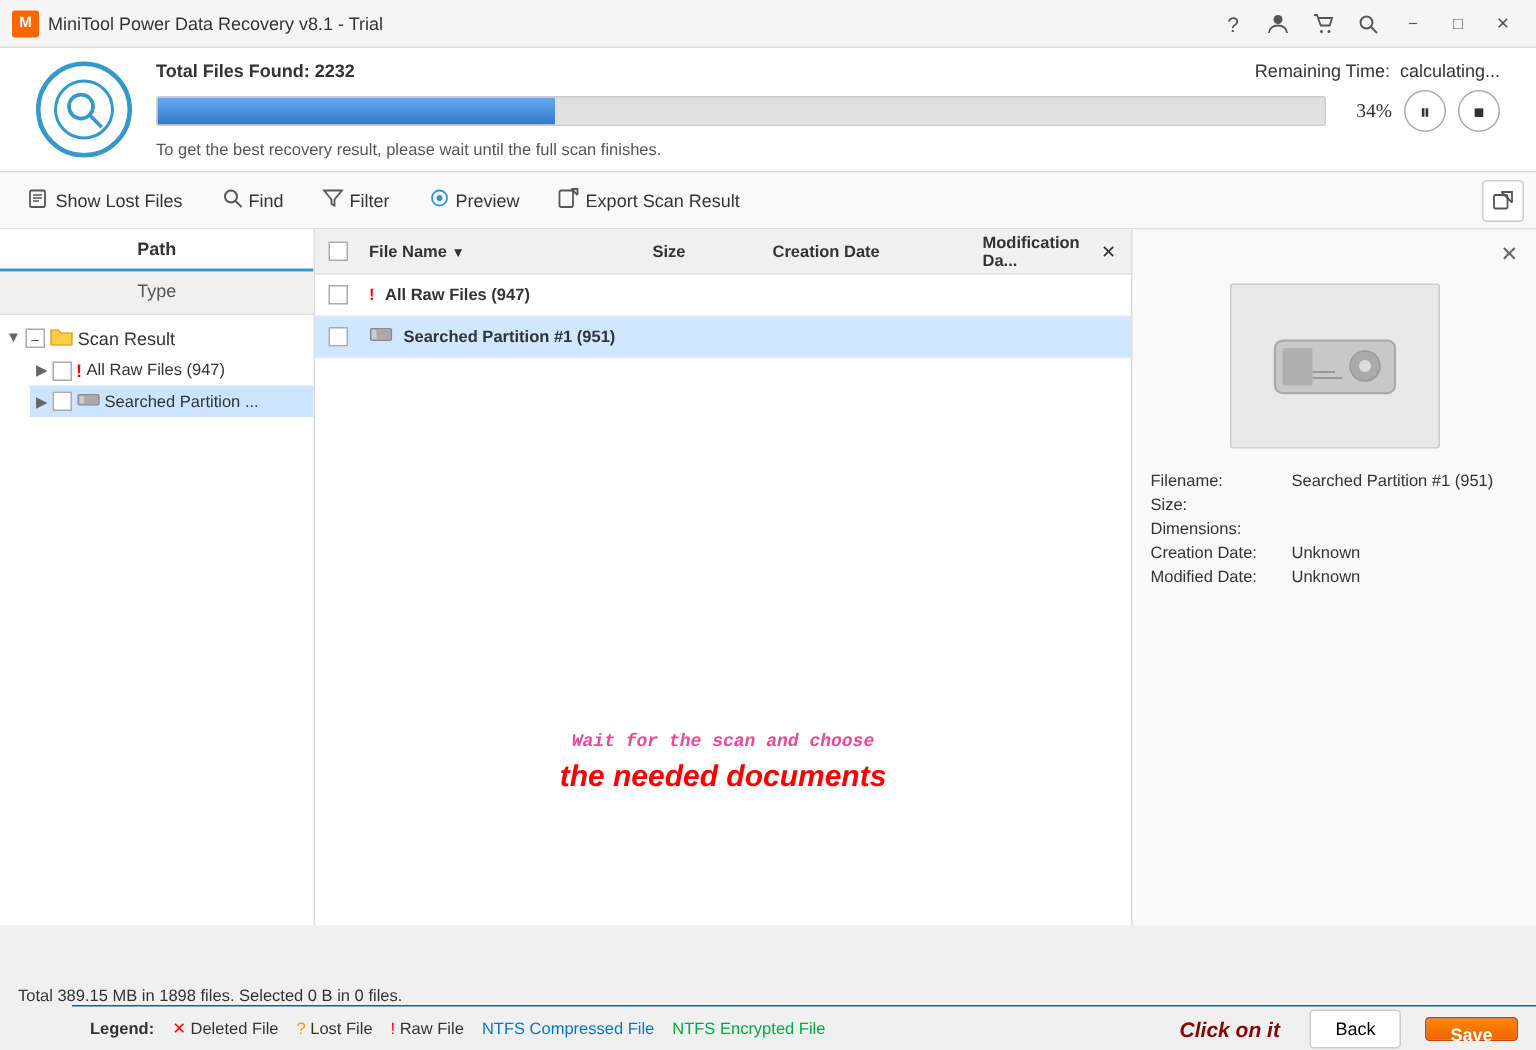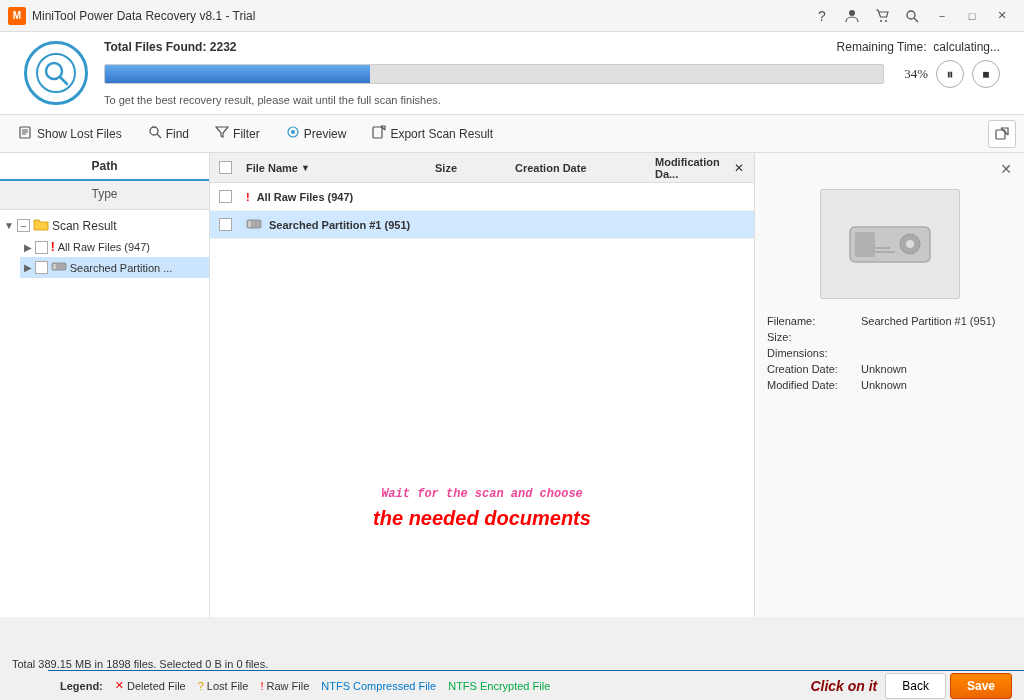--- a/index.html
+++ b/index.html
@@ -235,40 +235,40 @@
       right: 0;
       margin-left: 48px;
     }
     .legend { display: flex; align-items: center; gap: 12px; font-size: 11px; }
     .legend-item { display: flex; align-items: center; gap: 3px; }
     .leg-del { color: red; }
     .leg-lost { color: #e0a000; }
     .leg-raw { color: red; }
     .leg-ntfs-comp { color: #0077cc; }
     .leg-ntfs-enc { color: #00aa44; }
-    .status-right { display: flex; align-items: center; gap: 4px; }
+    .status-right { display: flex; align-items: center; gap: 16px; }
     .back-btn {
       padding: 4px 16px;
       border: 1px solid #ccc;
       background: white;
       border-radius: 3px;
       cursor: pointer;
       font-size: 12px;
       height: 26px;
     }
     .save-btn {
       padding: 4px 16px;
       border: 1px solid #cc4400;
       background: linear-gradient(to bottom, #ff8800, #ee6600);
       border-radius: 3px;
       cursor: pointer;
       font-size: 12px;
       color: white;
       font-weight: 600;
-      height: 26px;
+      height: 16px;
     }
     .click-on-it {
       font-size: 14px;
       font-weight: bold;
       color: darkred;
       font-style: italic;
       margin-right: 4px;
     }
 
     .sort-arrow { font-size: 9px; }

